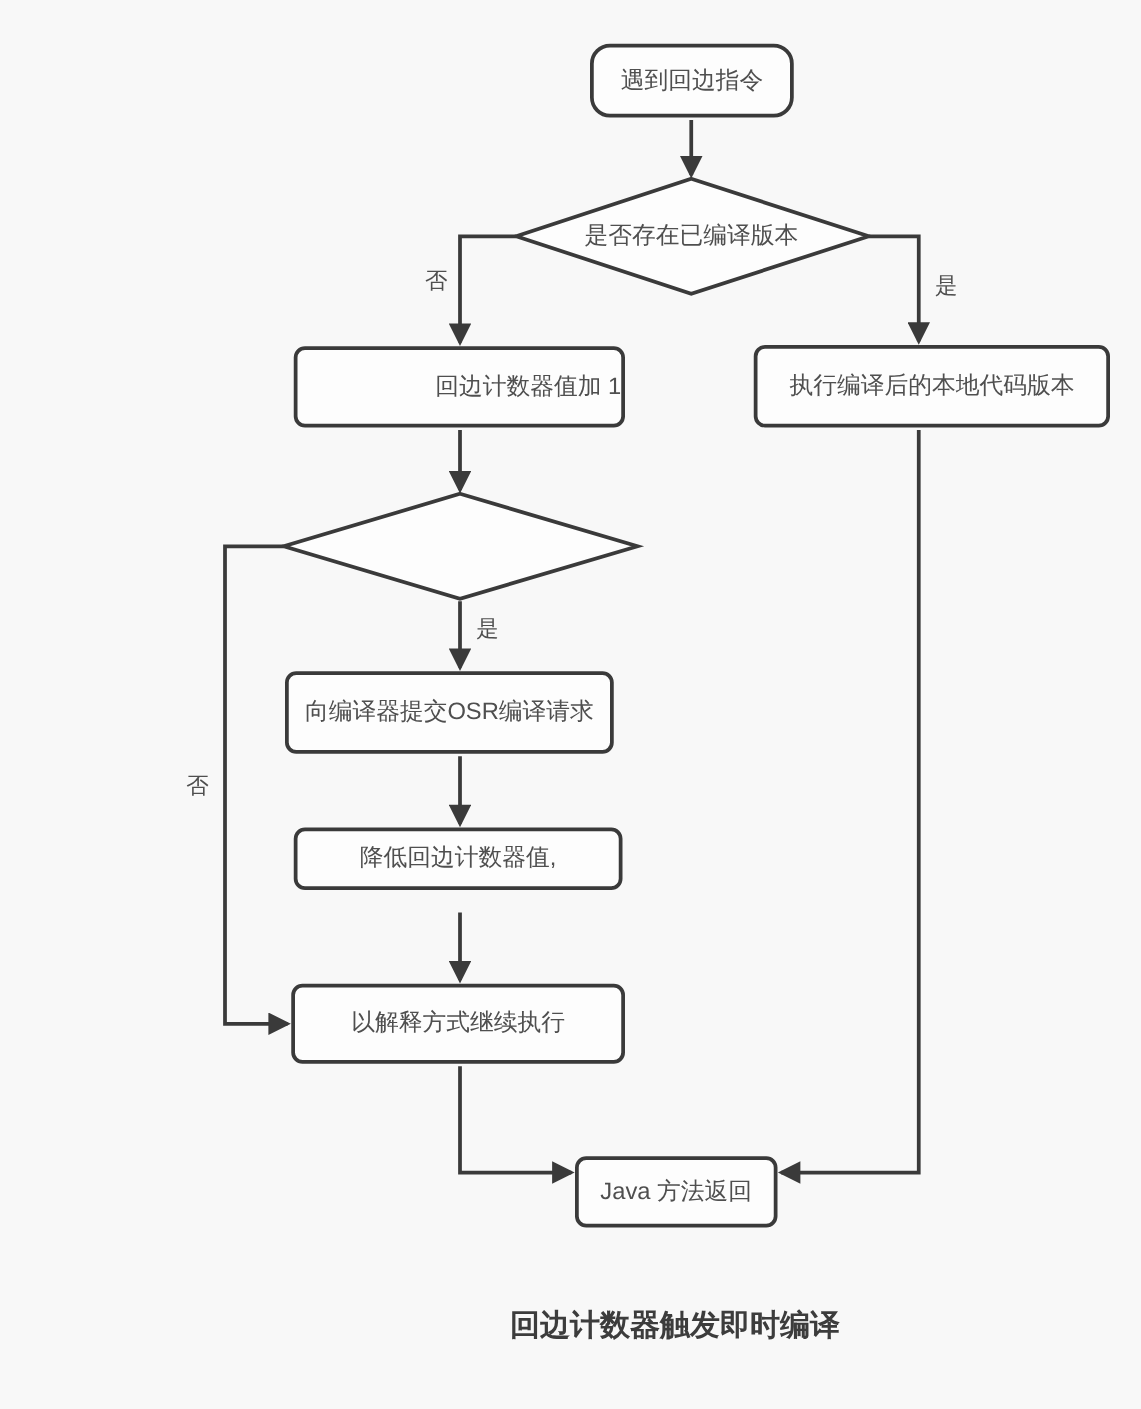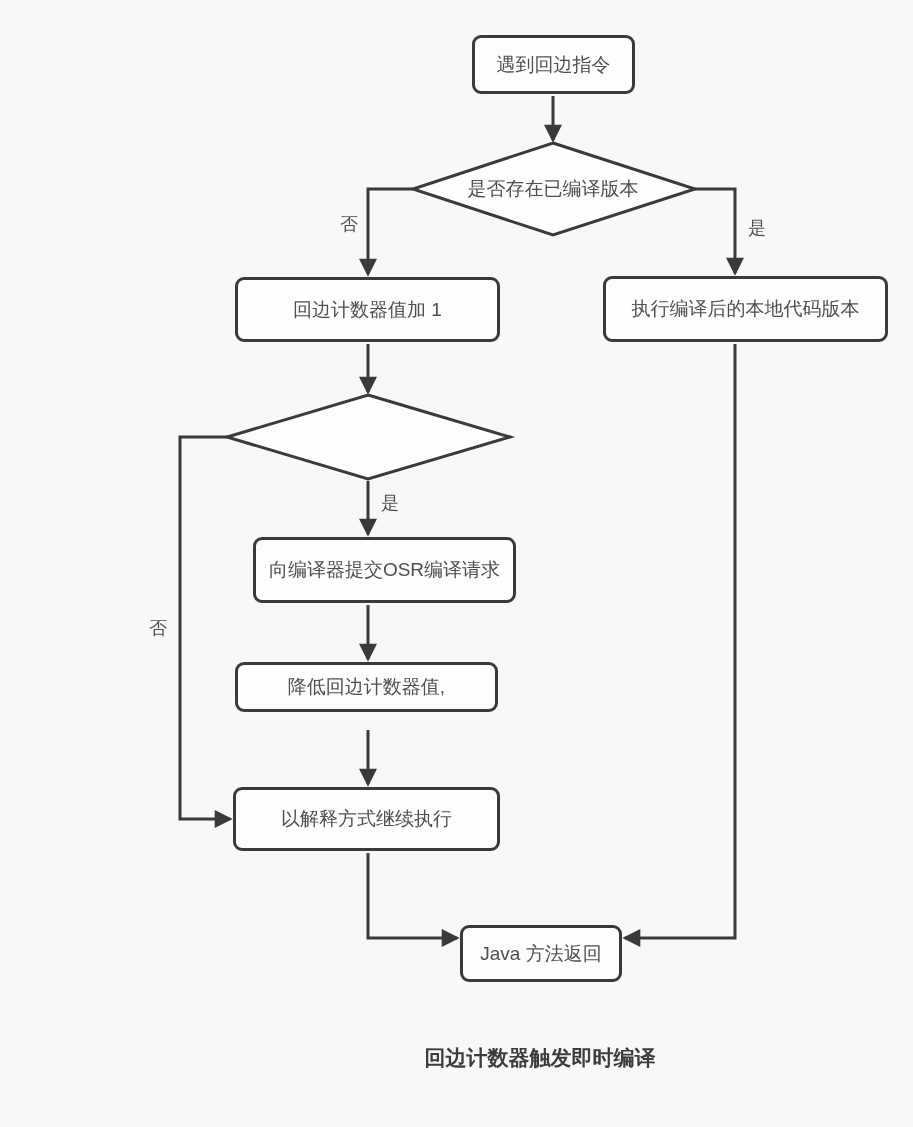--- a/index.html
+++ b/index.html
@@ -61,21 +61,21 @@
     position: absolute;
     transform: translate(-50%, -50%);
     color: var(--text);
     font-size: 18px;
     white-space: nowrap;
   }
   .title {
     position: absolute;
     left: 340px; top: 1044px; width: 400px;
     text-align: center;
-    font-size: 21px;
+    font-size: 24px;
     font-weight: bold;
     color: var(--title-text);
   }
 </style>
 </head>
 <body>
 
 <div class="canvas">
 
   <svg class="layer" viewBox="0 0 913 1127">
@@ -93,42 +93,42 @@
     <path class="edge" d="M 368 605 V 659" marker-end="url(#arrow)"></path>
     <path class="edge" d="M 368 730 V 784" marker-end="url(#arrow)"></path>
     <path class="edge" d="M 227 437 H 180 V 819 H 230" marker-end="url(#arrow)"></path>
     <path class="edge" d="M 368 853 V 938 H 457" marker-end="url(#arrow)"></path>
     <path class="edge" d="M 735 344 V 938 H 625" marker-end="url(#arrow)"></path>
 
     <polygon class="shape" points="553,143 695,189 553,235 413,189"></polygon>
     <polygon class="shape" points="368,395 510,437 368,479 227,437"></polygon>
   </svg>
 
-  <div class="node" style="left:472px; top:35px; width:163px; height:59px;">
+  <div class="node" style="left:472px; top:35px; width:163px; height:59px;border-radius:16px;">
     <span>遇到回边指令</span>
   </div>
 
   <div class="dtext" style="left:553px; top:189px;">是否存在已编译版本</div>
 
   <div class="elabel" style="left:349px; top:224px;">否</div>
   <div class="elabel" style="left:757px; top:228px;">是</div>
 
-  <div class="node" style="left:235px; top:277px; width:265px; height:65px;">
+  <div class="node" style="left:235px; top:277px; width:265px; height:65px;justify-content:flex-end;">
     <span>回边计数器值加 1</span>
   </div>
 
   <div class="node" style="left:603px; top:276px; width:285px; height:66px;">
     <span>执行编译后的本地代码版本</span>
   </div>
 
 
   <div class="elabel" style="left:390px; top:503px;">是</div>
   <div class="elabel" style="left:158px; top:628px;">否</div>
 
-  <div class="node" style="left:253px; top:537px; width:263px; height:66px;">
+  <div class="node" style="left:228px; top:537px; width:263px; height:66px;">
     <span>向编译器提交OSR编译请求</span>
   </div>
 
   <div class="node" style="left:235px; top:662px; width:263px; height:50px;">
     <span>
       <div>降低回边计数器值,</div>
     </span>
   </div>
 
   <div class="node" style="left:233px; top:787px; width:267px; height:64px;">

